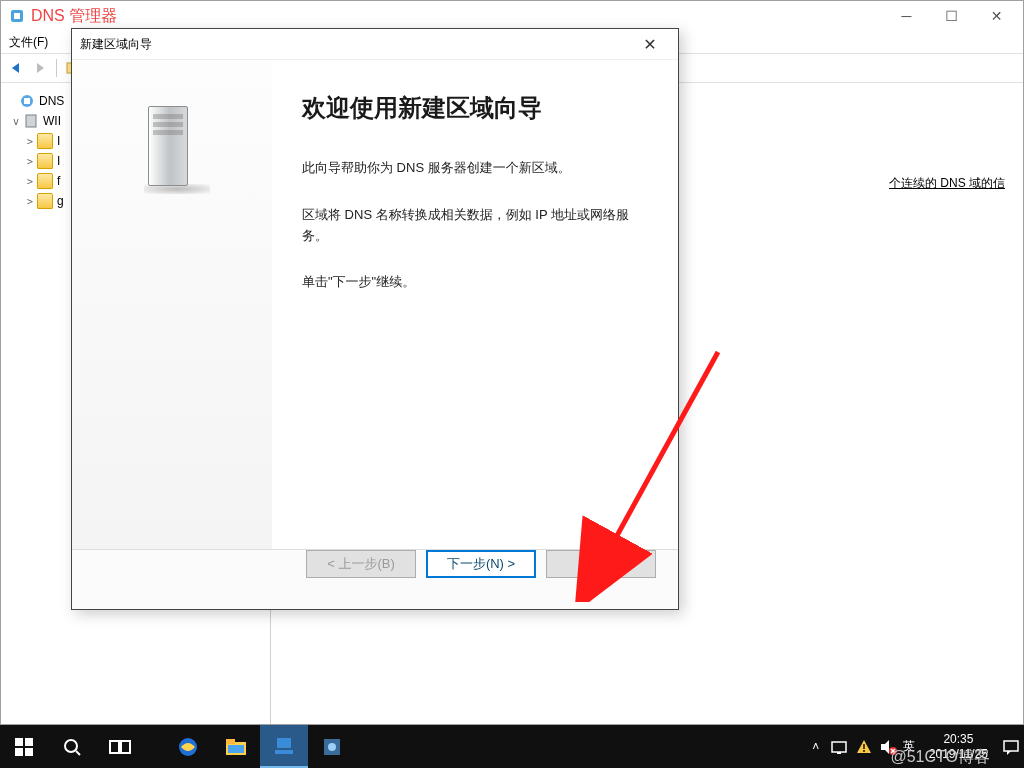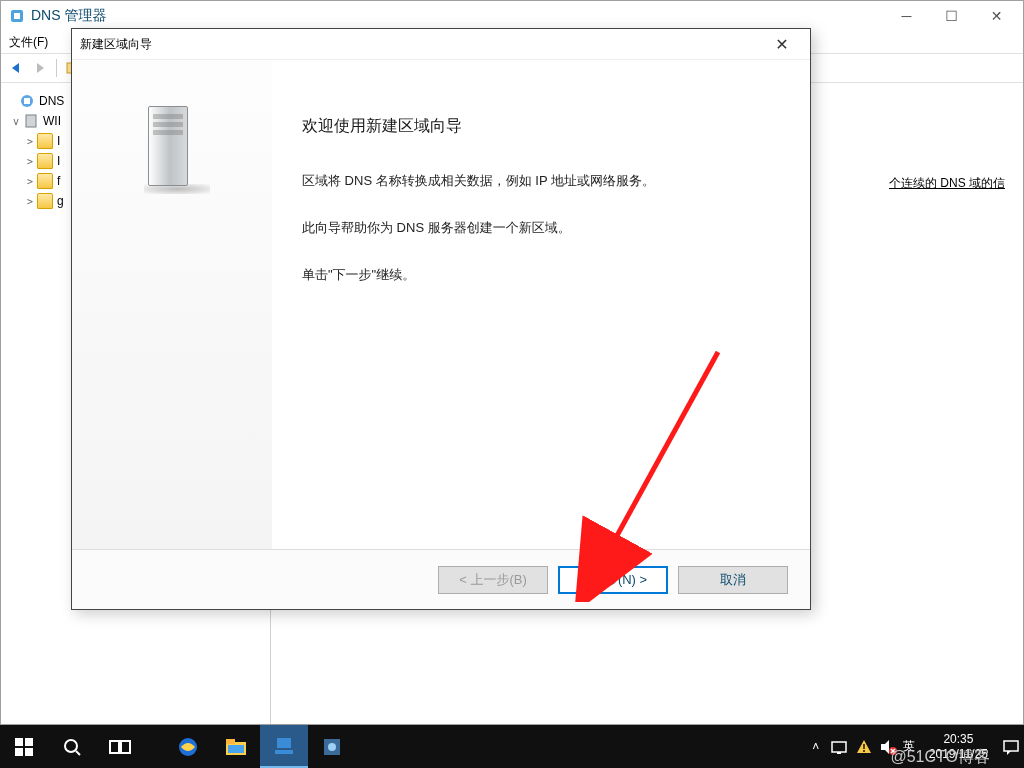--- a/index.html
+++ b/index.html
@@ -1,51 +1,51 @@
 <!DOCTYPE html>
 <html><head>
 <meta charset="utf-8">
 <style>
   * { box-sizing: border-box; }
   html, body { margin:0; padding:0; width:1024px; height:768px; overflow:hidden; font-family: "Microsoft YaHei", "Segoe UI", Tahoma, sans-serif; font-size:12px; background:#fff; }
   
   .main-window { position:absolute; left:0; top:0; width:1024px; height:725px; background:#fff; border:1px solid #a0a0a0; }
   .titlebar { height:30px; display:flex; align-items:center; padding:0 4px; }
   .titlebar .icon { width:16px; height:16px; margin:0 6px 0 4px; }
-  .titlebar .title { flex:0 0 auto; color:#0c4a6e; font-size:14px;}
+  .titlebar .title { flex:0 0 auto; color:#ef4444; font-size:16px;}
   .win-controls { margin-left:auto; display:flex; height:100%; }
   .win-controls div { width:45px; display:flex; align-items:center; justify-content:center; color:#555; font-size:14px; }
   .menubar { height:22px; padding:0 8px; display:flex; align-items:center; gap:12px; }
   .menubar span { color:#000; }
   .toolbar { height:30px; border-top:1px solid #e0e0e0; border-bottom:1px solid #e0e0e0; padding:0 4px; display:flex; align-items:center; gap:2px; }
   .toolbar .tbtn { width:22px; height:22px; display:flex; align-items:center; justify-content:center; }
   .toolbar .sep { width:1px; height:18px; background:#ccc; margin:0 3px; }
   .client { position:absolute; left:0; top:82px; right:0; bottom:0; display:flex; }
   .tree-pane { width:270px; border-right:1px solid #d0d0d0; padding:8px 4px; background:#fff; overflow:hidden;}
   .tree-row { display:flex; align-items:center; height:20px; white-space:nowrap; }
   .tree-row .tw { width:14px; text-align:center; color:#666; font-size:10px; font-family:Consolas,monospace;}
   .tree-row .ic { width:16px; height:16px; margin-right:4px; }
   .folder { background:linear-gradient(#ffe9a8,#f7c845); border:1px solid #d6a400; border-radius:2px 2px 1px 1px; }
   .content-pane { flex:1; padding:14px 16px; position:relative; }
   .content-pane .hint { color:#000; }
   
-  .dialog { position:absolute; left:71px; top:28px; width:740px; height:582px; background:#fff; border:1px solid #444; box-shadow: 4px 4px 14px rgba(0,0,0,0.2); display:flex; flex-direction:column; }
+  .dialog { position:absolute; left:71px; top:28px; width:608px; height:582px; background:#fff; border:1px solid #444; box-shadow: 4px 4px 14px rgba(0,0,0,0.2); display:flex; flex-direction:column; }
   .dlg-titlebar { height:30px; display:flex; align-items:center; padding:0 8px; }
   .dlg-titlebar .title { font-size:12px; }
   .dlg-close { margin-left:auto; width:40px; text-align:center; font-size:16px; color:#333; }
   .dlg-body { flex:1; display:flex; border-top:1px solid #eee;}
   .dlg-left { width:200px; background:linear-gradient(#fdfdfd,#f4f4f4); display:flex; align-items:flex-start; justify-content:center; padding-top:40px; }
   .server-graphic { width:60px; height:90px; position:relative; }
   .server-graphic .box { position:absolute; left:6px; top:6px; width:40px; height:80px; background:linear-gradient(90deg,#fefefe,#bfc3c6 55%,#d7dadd); border:1px solid #8a8e91; border-radius:2px; }
   .server-graphic .shadow { position:absolute; left:2px; bottom:-4px; width:66px; height:10px; background:radial-gradient(ellipse at center, rgba(0,0,0,0.25), rgba(0,0,0,0)); }
   .server-graphic .slot { position:absolute; left:11px; width:30px; height:5px; background:#777; opacity:0.4; }
   .dlg-right { flex:1; padding:32px 36px 10px 30px; }
-  .dlg-heading { font-size:16px; font-weight:400; color:#1a1a1a; margin-bottom:34px;margin-top:24px; }
+  .dlg-heading { font-size:24px; font-weight:700; color:#1a1a1a; margin-bottom:34px; }
   .dlg-text { font-size:13px; color:#222; line-height:1.6; margin-bottom:26px; }
-  .dlg-footer { height:60px; border-top:1px solid #ddd; display:flex; align-items:center; justify-content:flex-end; padding:0 22px; gap:10px; background:#fbfbfb;}
+  .dlg-footer { height:60px; border-top:1px solid #ddd; display:flex; justify-content:flex-end; padding:0 22px; gap:10px; background:#fbfbfb;}
   .btn { min-width:110px; height:28px; background:#e1e1e1; border:1px solid #adadad; display:flex; align-items:center; justify-content:center; font-size:13px; color:#0c4a6e; }
   .btn.primary { background:#fff; border:2px solid #0078d7; padding:0 4px;}
   .btn.disabled { color:#9a9a9a; }
   
   .arrow-annot { position:absolute; left:418px; top:342px; width:320px; height:260px; pointer-events:none; }
   
   .taskbar { position:absolute; left:0; bottom:0; width:100%; height:43px; background:#101010; display:flex; align-items:center; color:#fff; }
   .taskbar .tbtn { width:48px; height:100%; display:flex; align-items:center; justify-content:center; }
   .taskbar .tbtn.active { background:#2a5a8a; border-bottom:2px solid #76b9ed; }
   .tray { margin-left:auto; display:flex; align-items:center; height:100%; gap:6px; padding-right:4px; font-size:12px; color:#fff; }
@@ -151,22 +151,22 @@
       <div class="server-graphic">
         <div class="shadow"></div>
         <div class="box"></div>
         <div class="slot" style="top:14px"></div>
         <div class="slot" style="top:22px"></div>
         <div class="slot" style="top:30px"></div>
       </div>
     </div>
     <div class="dlg-right">
       <div class="dlg-heading">欢迎使用新建区域向导</div>
+      <div class="dlg-text">此向导帮助你为 DNS 服务器创建一个新区域。</div>
       <div class="dlg-text">区域将 DNS 名称转换成相关数据，例如 IP 地址或网络服务。</div>
-      <div class="dlg-text">此向导帮助你为 DNS 服务器创建一个新区域。</div>
       <div class="dlg-text" style="margin-top:20px">单击"下一步"继续。</div>
     </div>
   </div>
   <div class="dlg-footer">
     <div class="btn disabled">&lt; 上一步(B)</div>
     <div class="btn primary">下一步(N) &gt;</div>
     <div class="btn">取消</div>
   </div>
 </div>
 

